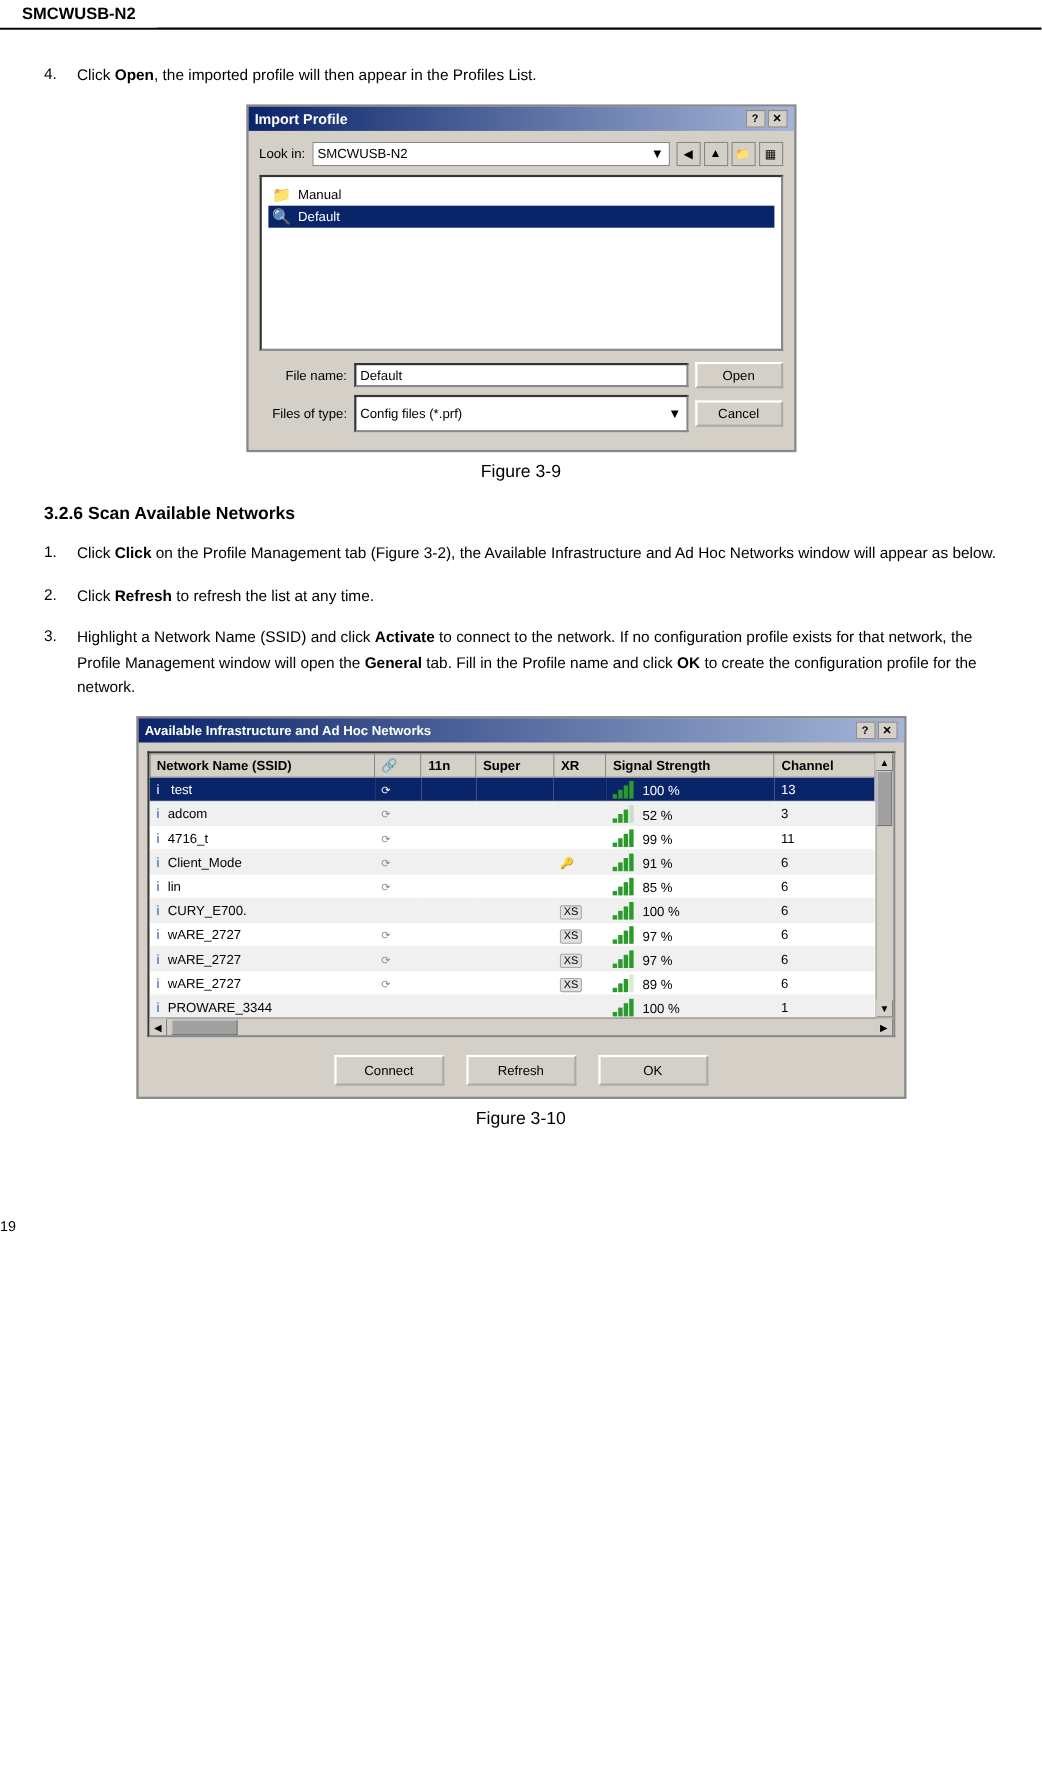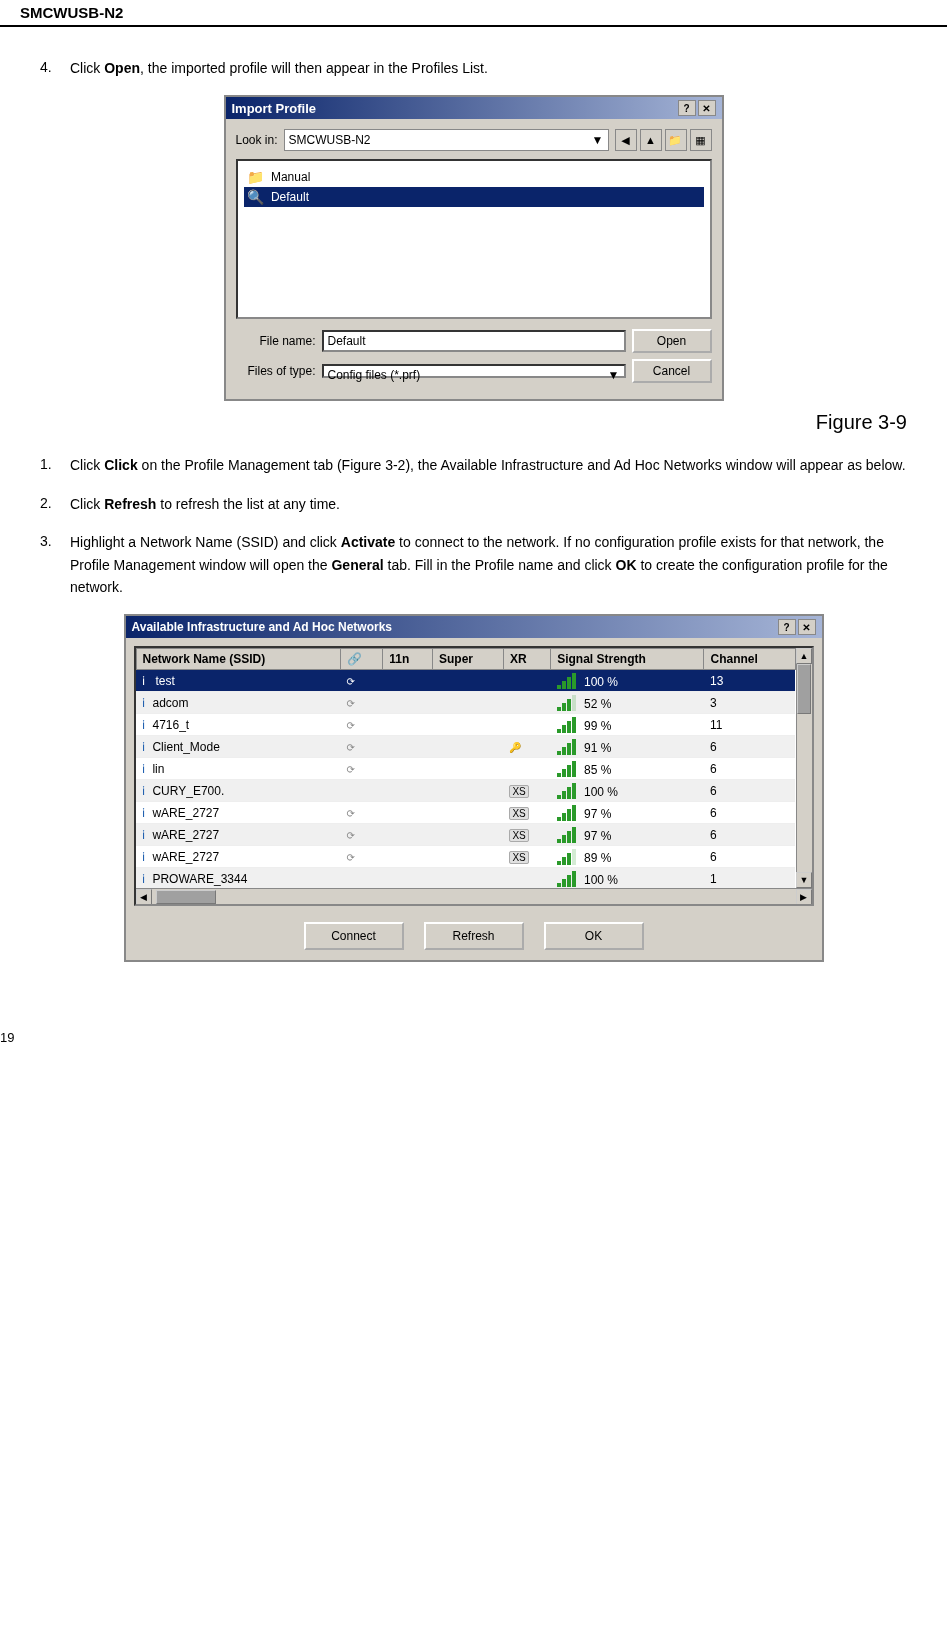--- a/index.html
+++ b/index.html
@@ -51,23 +51,23 @@
       font-size: 14px;
     }
     .step-text {
       flex: 1;
       font-size: 14px;
       line-height: 1.6;
     }
     .step-text b { font-weight: bold; }
 
     .figure-caption {
-      text-align: right;
+      text-align: center;
       margin: 10px 0 20px 0;
-      font-size: 20px;
+      font-size: 16px;
     }
 
     .section-heading {
       font-size: 16px;
       font-weight: bold;
       margin: 18px 0 14px 0;
     }
 
     
     .dialog-container {
@@ -197,26 +197,27 @@
       border: 2px outset #fff;
       font-size: 12px;
       cursor: pointer;
       text-align: center;
       display: flex;
       align-items: center;
       justify-content: center;
     }
     .dropdown-select {
       flex: 1;
-      height: 14px;
+      height: 34px;
       border: 2px inset #888;
       background: #fff;
       font-size: 12px;
       padding: 2px 4px;
       display: flex;
+      align-items: center;
       justify-content: space-between;
     }
 
     
     .dialog-networks {
       width: 700px;
       border: 2px solid #888;
       background: #d4d0c8;
       font-size: 12px;
     }
@@ -355,20 +356,21 @@
           <div class="dialog-action-btn">
             <span>Cancel</span>
           </div>
         </div>
       </div>
     </div>
   </div>
 
   <div class="figure-caption">Figure 3-9</div>
 
+  <div class="section-heading">3.2.6  Scan Available Networks</div>
 
   <div class="step">
     <div class="step-num">1.</div>
     <div class="step-text">
       <span>Click </span><b>Click</b><span> on the Profile Management tab (Figure 3-2), the Available Infrastructure and Ad Hoc Networks window will appear as below.</span>
     </div>
   </div>
 
   <div class="step">
     <div class="step-num">2.</div>
@@ -589,16 +591,17 @@
         <div class="net-btn">
           <span>Refresh</span>
         </div>
         <div class="net-btn">
           <span>OK</span>
         </div>
       </div>
     </div>
   </div>
 
+  <div class="figure-caption">Figure 3-10</div>
 
 </div>
 
 <div class="page-number">19</div>
 
 </body></html>

